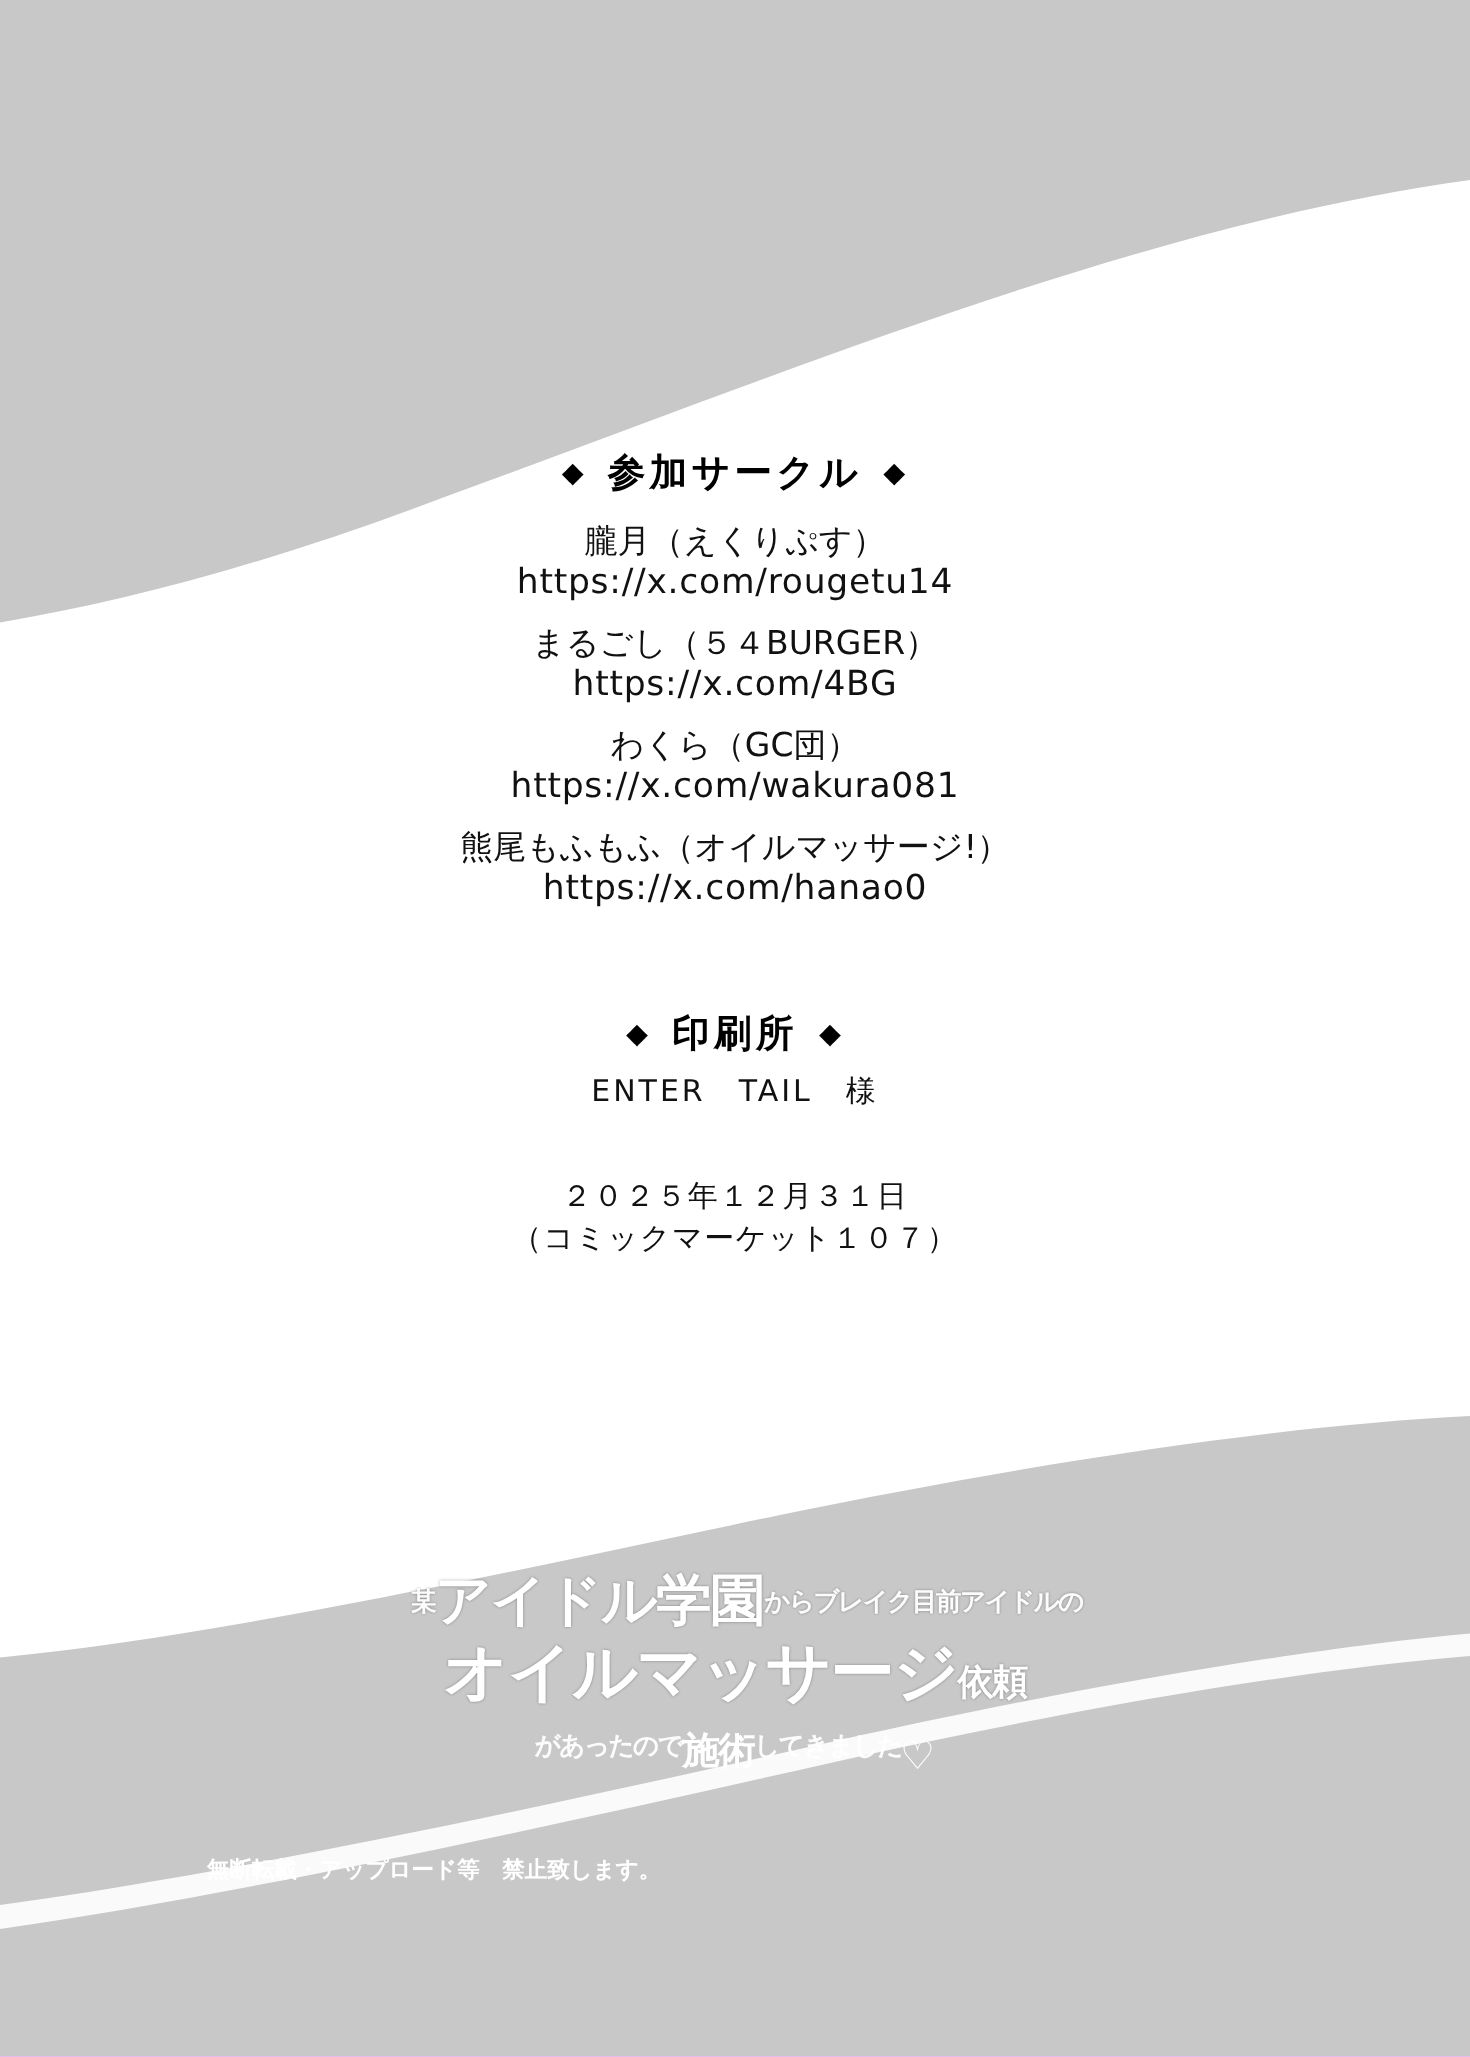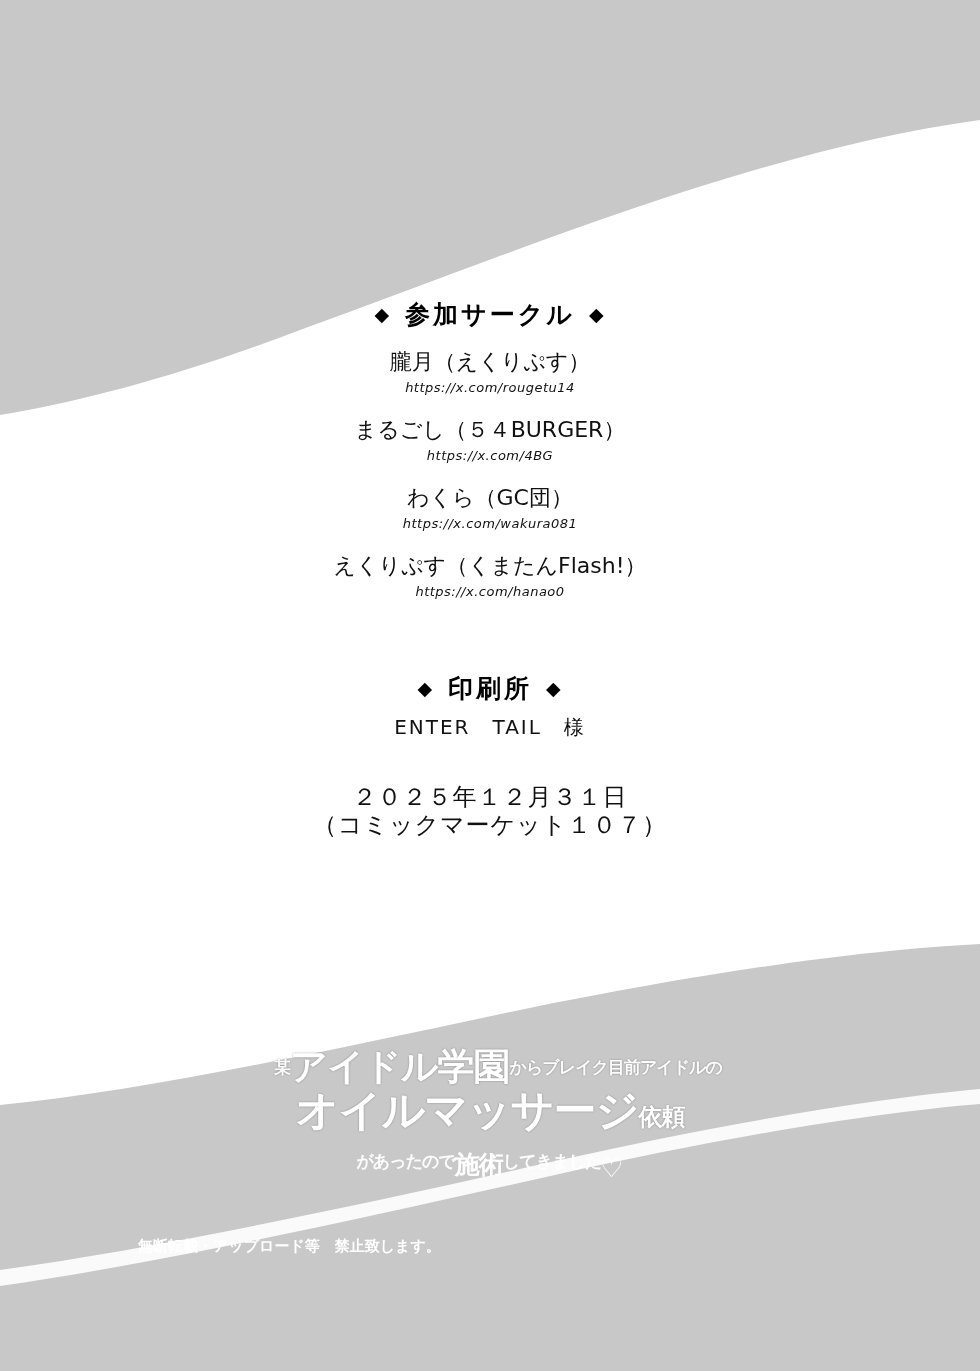--- a/index.html
+++ b/index.html
@@ -65,38 +65,37 @@
     margin-bottom: 16px;
   }
   .circle-name {
     font-size: 22px;
     line-height: 26px;
     color: #111111;
     font-family: "DejaVu Sans", sans-serif;
     letter-spacing: 0px;
   }
   .circle-url {
-    font-size: 13px;
+    font-size: 23px;
     line-height: 26px;
     color: #111111;
     font-family: "DejaVu Sans", sans-serif;
     letter-spacing: 0.5px;
-    font-style: italic;
   }
 
   .simple-line {
     font-size: 20px;
     line-height: 28px;
     color: #111111;
     font-family: "DejaVu Sans", sans-serif;
     letter-spacing: 2px;
   }
 
   .date-line {
-    font-size: 24px;
+    font-size: 20px;
     line-height: 28px;
     color: #111111;
     font-family: "DejaVu Sans", sans-serif;
     letter-spacing: 1px;
   }
 
   
   .logo {
     position: absolute;
     left: 0;
@@ -116,21 +115,21 @@
     line-height: 44px;
     font-family: "DejaVu Sans", sans-serif;
     text-shadow: 0 0 2px rgba(0,0,0,0.35);
     margin-left: 16px;
   }
   .logo-row2 {
     font-size: 43px;
     font-weight: bold;
     letter-spacing: -1px;
     line-height: 50px;
-    font-family: Liberation Mono, monospace;
+    font-family: Liberation Sans, sans-serif;
     text-shadow: 0 0 2px rgba(0,0,0,0.35);
   }
   .logo-row3 {
     font-size: 25px;
     font-weight: bold;
     letter-spacing: -1px;
     line-height: 34px;
     font-family: "DejaVu Sans", sans-serif;
   }
   .small-prefix {
@@ -195,21 +194,21 @@
         <div class="circle-name">まるごし（５４BURGER）</div>
         <div class="circle-url">https://x.com/4BG</div>
       </div>
 
       <div class="circle-entry">
         <div class="circle-name">わくら（GC団）</div>
         <div class="circle-url">https://x.com/wakura081</div>
       </div>
 
       <div class="circle-entry">
-        <div class="circle-name">えくりぷす（くまたんFlash!）</div>
+        <div class="circle-name">熊尾もふもふ（オイルマッサージ!）</div>
         <div class="circle-url">https://x.com/hanao0</div>
       </div>
     </div>
 
     <div class="section" style="top:672px;">
       <div class="heading" style="margin-bottom:8px;">
         <span class="dia">◆</span><span class="htxt">印刷所</span><span class="dia">◆</span>
       </div>
       <div class="simple-line">ENTER　TAIL　様</div>
     </div>

